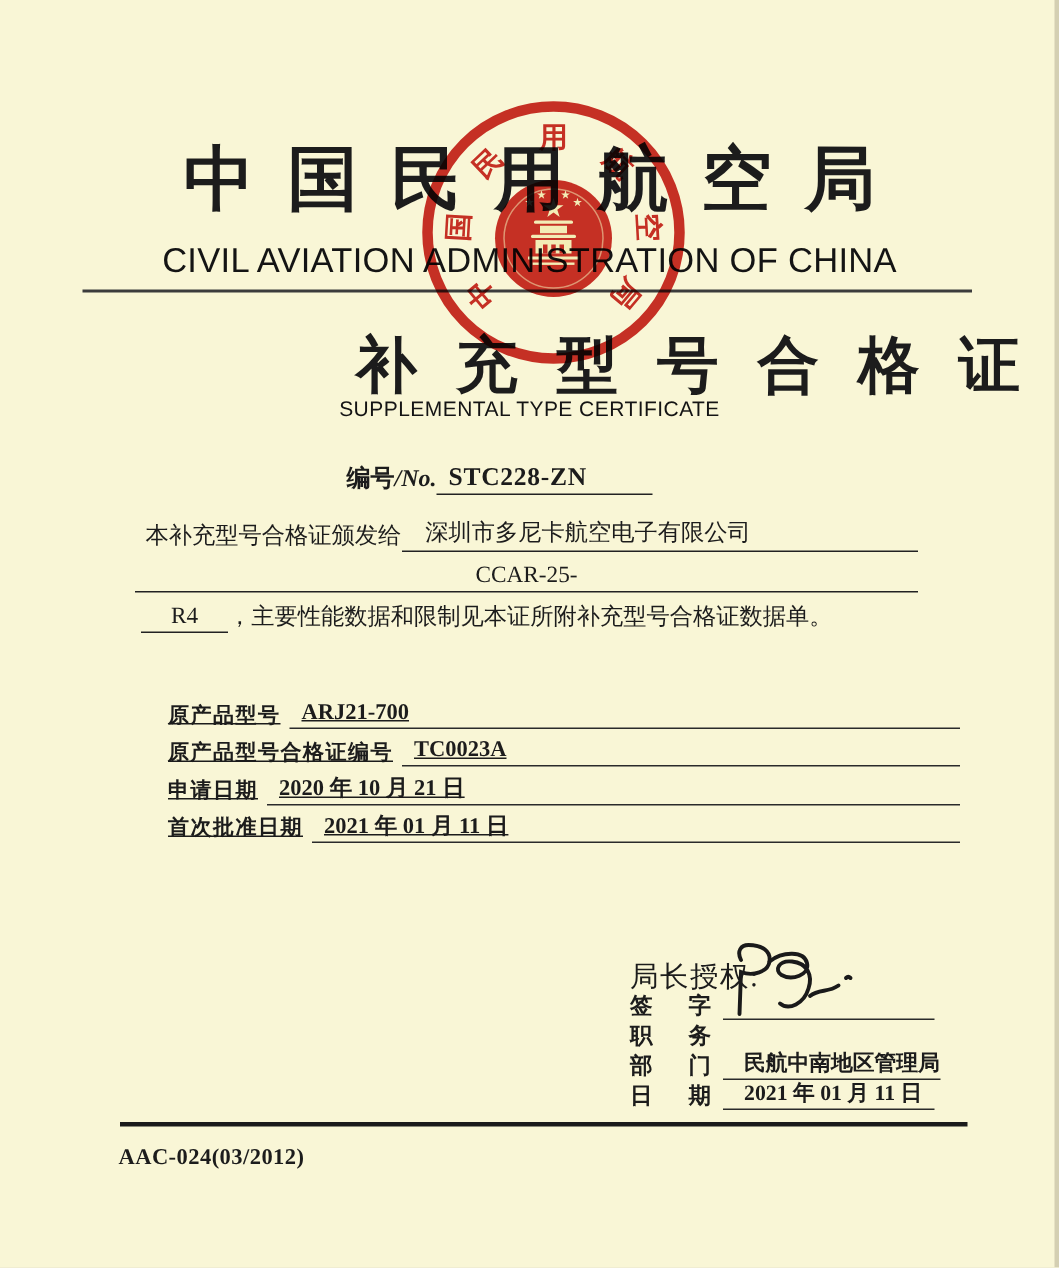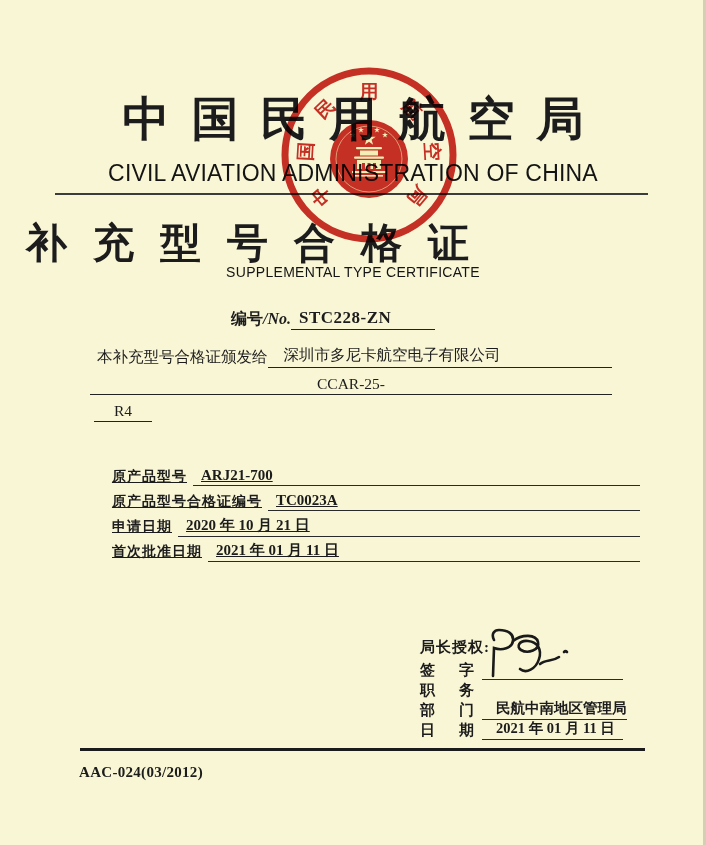--- a/index.html
+++ b/index.html
@@ -19,21 +19,21 @@
     font-weight:400; letter-spacing:.2px; color:#141414; }
   .header-rule { position:absolute; top:193px; left:55px; width:593px; height:2px;
     background:#3c3c3c; }
 
   
   .seal { position:absolute; left:276px; top:62px; width:186px; height:186px;
     opacity:.93; mix-blend-mode:multiply; z-index:5; }
   .seal text { font-family:"Liberation Serif","DejaVu Serif",serif; font-weight:700; }
 
   
-  .cert-title-cn { position:absolute; top:216px; left:0; width:706px; text-align:left;
+  .cert-title-cn { position:absolute; top:216px; left:0; width:706px; text-align:right;
     font-size:41px; font-weight:700; letter-spacing:26px; text-indent:26px; }
   .cert-title-en { position:absolute; top:264px; left:0; width:706px; text-align:center;
     font-family:"Liberation Sans","DejaVu Sans",sans-serif; font-size:14px;
     font-weight:400; letter-spacing:.3px; color:#141414; }
 
   
   .cert-number { position:absolute; top:308px; left:0; width:666px;
     display:flex; justify-content:center; align-items:flex-end;
     font-size:16px; font-weight:700; }
   .cert-number .lbl-en { font-style:italic; }
@@ -53,21 +53,21 @@
   
   .fields { position:absolute; top:464px; left:112px; width:528px; }
   .field-row { display:flex; align-items:center; height:25px; white-space:nowrap;text-decoration:underline; }
   .field-label { font-size:14px; font-weight:700; padding-right:6px;
     letter-spacing:1px; flex:none; }
   .field-value { flex:1; border-bottom:1.6px solid #2a2a2a; font-size:15px;
     font-weight:700; padding:0 2px 1px 8px; overflow:hidden; }
 
   
   .sig-block { position:absolute; top:638px; left:420px; width:203px; }
-  .sig-auth { font-size:15px; font-weight:700; height:22px; letter-spacing:1px; }
+  .sig-auth { font-size:19px; font-weight:400; height:22px; letter-spacing:1px; }
   .sig-row { display:flex; align-items:flex-end; height:20px; }
   .sig-label { width:54px; display:flex; justify-content:space-between;
     font-size:15px; font-weight:700; flex:none; }
   .sig-line { flex:1; border-bottom:1.5px solid #2a2a2a; margin-left:8px;
     font-size:14.5px; font-weight:700; padding:0 0 1px 14px; white-space:nowrap; }
   .sig-scribble { position:absolute; left:478px; top:626px; width:130px; height:58px;
     z-index:6; }
 
   
   .bottom-rule { position:absolute; top:748px; left:80px; width:565px; height:3px;
@@ -136,20 +136,21 @@
   <div class="body-text">
     <div class="body-line pad1">
       <span>本补充型号合格证颁发给</span>
       <span class="fill-line">深圳市多尼卡航空电子有限公司</span>
     </div>
     <div class="body-line">
       <span class="fill-line center">CCAR-25-</span>
     </div>
     <div class="body-line">
       <span class="r4-cell">R4</span>
+      <span>，主要性能数据和限制见本证所附补充型号合格证数据单。</span>
     </div>
   </div>
 
   <div class="fields">
     <div class="field-row">
       <span class="field-label">原产品型号</span>
       <span class="field-value">ARJ21-700</span>
     </div>
     <div class="field-row">
       <span class="field-label">原产品型号合格证编号</span>

